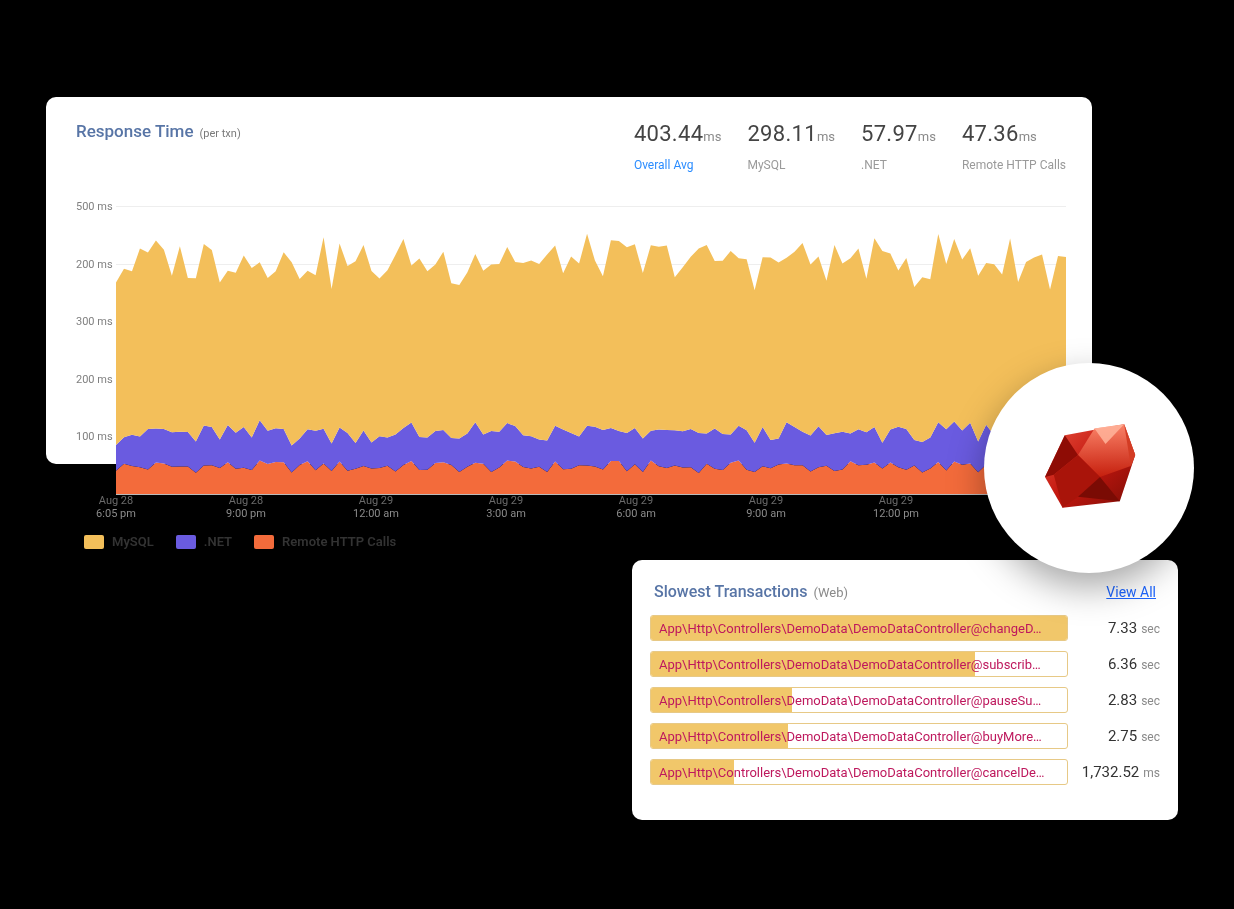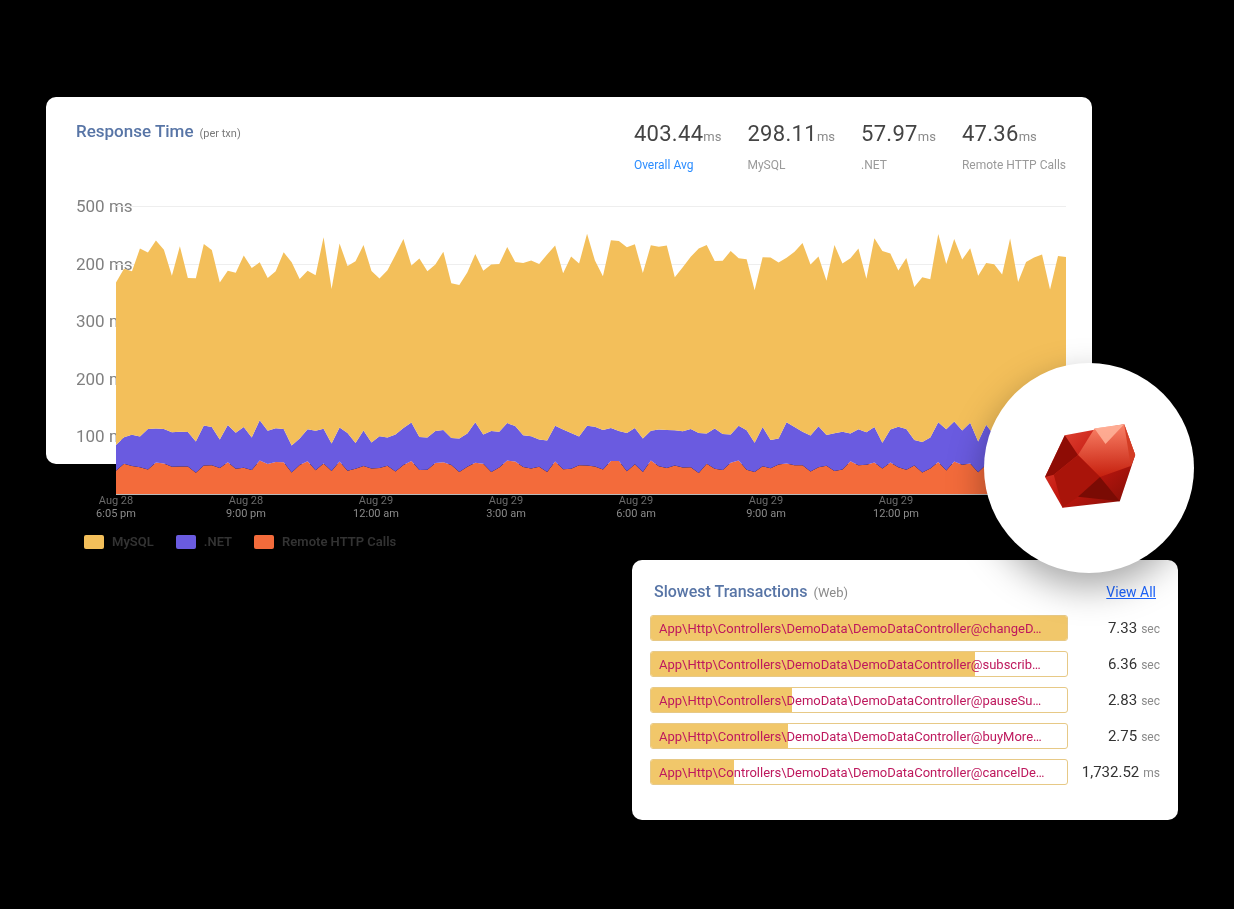--- a/index.html
+++ b/index.html
@@ -31,21 +31,21 @@
   .sv-val { font-size: 22px; color: #444; font-weight: 400; letter-spacing: .3px; }
   .sv-unit { font-size: 13px; color: #8a8a8a; }
   .sv-label { font-size: 12px; color: #9a9a9a; margin-top: 12px; }
   .sv-label.primary { color: #2a8cff; }
 
   
   .chart-body { position: relative; margin-top: 34px; height: 320px; }
   .axes {
     position: absolute; left: 0; top: 0; right: 0; bottom: 32px;
   }
-  .ylabel { position: absolute; left: 0; font-size: 17px; color: #808080; transform: translateY(-50%); }
+  .ylabel { position: absolute; left: 0; font-size: 11px; color: #808080; transform: translateY(-50%); }
   .grid { position: absolute; left: 40px; right: 0; border-top: 1px solid #eee; }
   svg.area {
     position: absolute; left: 40px; top: 0; right: 0; bottom: 32px;
     width: calc(100% - 40px); height: calc(100% - 32px);
   }
   .xaxis { position: absolute; left: 40px; right: 0; bottom: 0; height: 32px; display: flex; justify-content: space-between; }
   .xtick { font-size: 11px; color: #6a6a6a; text-align: center; width: 80px; margin-left: -40px; }
   .xtick .d { display: block; }
   .xtick .t { display: block; color: #8a8a8a; }
 

